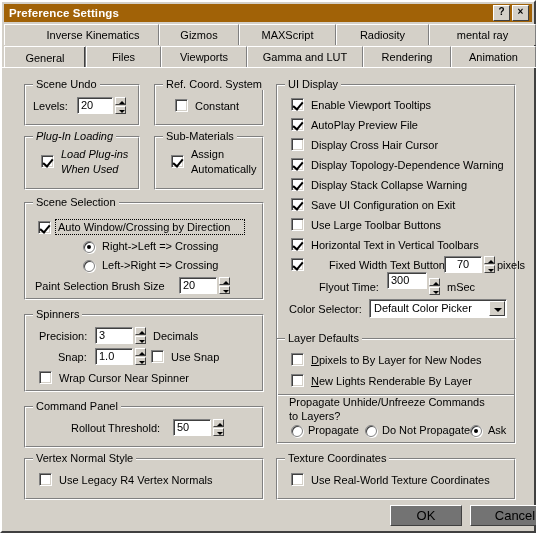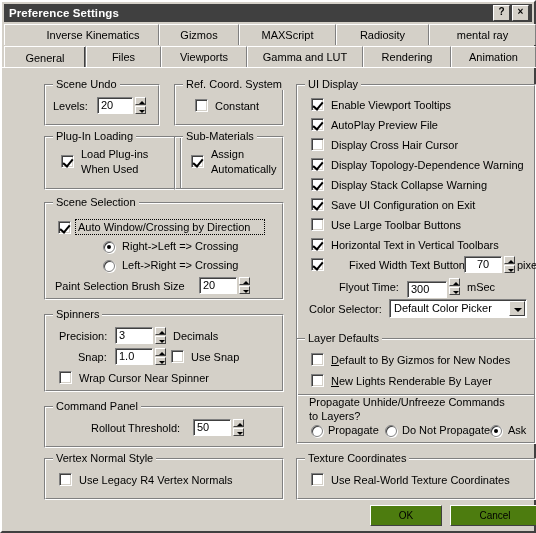--- a/index.html
+++ b/index.html
@@ -12,21 +12,21 @@
   }
   .dialog{
     position:relative;width:536px;height:533px;box-sizing:border-box;
     background:#d4d0c8;
     border-top:2px solid #ffffff;border-left:2px solid #ffffff;
     border-right:2px solid #404040;border-bottom:2px solid #404040;
   }
   
   .titlebar{
     position:absolute;left:2px;top:2px;width:528px;height:18px;
-    background:#404040;
+    background:#a16207;
     display:flex;align-items:center;
   }
   .title-text{
     font-weight:bold;font-size:11.5px;color:#ffffff;margin-left:5px;
     letter-spacing:0.1px;white-space:nowrap;
   }
   .title-btns{margin-left:auto;display:flex;gap:2px;margin-right:3px;}
   .tbtn{
     width:15px;height:14px;background:#d4d0c8;
     border-top:1px solid #ffffff;border-left:1px solid #ffffff;
@@ -51,21 +51,21 @@
     border-bottom:none;
     box-shadow:inset -1px 0 0 #404040;
   }
   .tabline{
     position:absolute;left:0;top:65px;width:536px;height:1px;background:#ffffff;
   }
   
   .grp{
     position:absolute;box-sizing:border-box;
     border-top:1px solid #808080;border-left:1px solid #808080;
-    border-right:1px solid #ffffff;border-bottom:1px solid #ffffff;margin-left:20px;
+    border-right:1px solid #ffffff;border-bottom:1px solid #ffffff;
   }
   .grp-in{
     position:absolute;left:0;top:0;right:0;bottom:0;
     border-top:1px solid #ffffff;border-left:1px solid #ffffff;
     border-right:1px solid #808080;border-bottom:1px solid #808080;
     pointer-events:none;
   }
   .grp-title{
     position:absolute;top:-7px;left:8px;background:#d4d0c8;
     padding:0 3px;font-size:11px;color:#000;white-space:nowrap;z-index:2;
@@ -142,25 +142,25 @@
     border-top:1px solid #ffffff;border-left:1px solid #ffffff;
     border-right:1px solid #404040;border-bottom:1px solid #404040;
   }
   .combo .arrow::after{
     content:"";position:absolute;left:4px;top:6px;
     border-left:4px solid transparent;border-right:4px solid transparent;
     border-top:4px solid #000;
   }
   .btn{
     position:absolute;box-sizing:border-box;
-    background:#4d7c0f;
+    background:#737373;
     border-top:1px solid #ffffff;border-left:1px solid #ffffff;
     border-right:1px solid #404040;border-bottom:1px solid #404040;
     display:flex;align-items:center;justify-content:center;
-    font-size:10px;color:#000;cursor:default;
+    font-size:13px;color:#000;cursor:default;margin-left:20px;
   }
   .focusbox{
     position:absolute;border:1px dotted #000;box-sizing:border-box;
   }
   .acc{text-decoration:underline;}
 </style>
 </head>
 <body>
 
 <div class="dialog">
@@ -202,21 +202,21 @@
       </div>
   </div>
 
   <div class="grp" style="left:152px;top:82px;width:110px;height:42px;">
     <div class="grp-in"></div>
     <div class="grp-title">Ref. Coord. System</div>
     <div class="cb" style="left:20px;top:14px;"></div>
     <div class="lbl" style="left:40px;top:15px;">Constant</div>
   </div>
 
-  <div class="grp" style="left:22px;top:134px;width:138px;height:54px;">
+  <div class="grp" style="left:22px;top:134px;width:116px;height:54px;font-style:italic;">
     <div class="grp-in"></div>
     <div class="grp-title">Plug-In Loading</div>
     <div class="cb on" style="left:16px;top:18px;"></div>
     <div class="lbl" style="left:36px;top:11px;">Load Plug-ins</div>
     <div class="lbl" style="left:36px;top:26px;">When Used</div>
   </div>
 
   <div class="grp" style="left:152px;top:134px;width:110px;height:54px;">
     <div class="grp-in"></div>
     <div class="grp-title">Sub-Materials</div>
@@ -321,40 +321,40 @@
     <div class="cb on" style="left:14px;top:173px;"></div>
     <div class="lbl" style="left:34px;top:174px;padding-left:18px;">Fixed Width Text Buttons:</div>
     <div class="fld" style="left:167px;top:171px;width:38px;padding-left:12px;">70</div>
     <div class="spin" style="left:207px;top:171px;">
         <div class="up"></div>
         <div class="dn"></div>
       </div>
     <div class="lbl" style="left:220px;top:174px;">pixels</div>
 
     <div class="lbl" style="left:42px;top:196px;">Flyout Time:</div>
-    <div class="fld" style="left:110px;top:196px;width:40px;">300</div>
+    <div class="fld" style="left:110px;top:187px;width:40px;">300</div>
     <div class="spin" style="left:152px;top:193px;">
         <div class="up"></div>
         <div class="dn"></div>
       </div>
     <div class="lbl" style="left:170px;top:196px;">mSec</div>
 
     <div class="lbl" style="left:12px;top:218px;">Color Selector:</div>
     <div class="combo" style="left:92px;top:214px;width:138px;">
       <span>Default Color Picker</span>
       <span class="arrow"></span>
     </div>
   </div>
 
   <div class="grp" style="left:274px;top:336px;width:240px;height:106px;">
     <div class="grp-in"></div>
     <div class="grp-title">Layer Defaults</div>
 
     <div class="cb" style="left:14px;top:14px;"></div>
-    <div class="lbl" style="left:34px;top:15px;"><span class="acc">D</span><span>efault to By Gizmos for New Nodes</span></div>
+    <div class="lbl" style="left:34px;top:15px;"><span class="acc">D</span><span>pixels to By Layer for New Nodes</span></div>
 
     <div class="cb" style="left:14px;top:35px;"></div>
     <div class="lbl" style="left:34px;top:36px;"><span class="acc">N</span><span>ew Lights Renderable By Layer</span></div>
 
     <div class="lbl" style="left:12px;top:57px;">Propagate Unhide/Unfreeze Commands</div>
     <div class="lbl" style="left:12px;top:71px;">to Layers?</div>
 
     <div class="rb" style="left:14px;top:86px;"></div>
     <div class="lbl" style="left:31px;top:85px;">Propagate</div>
 

